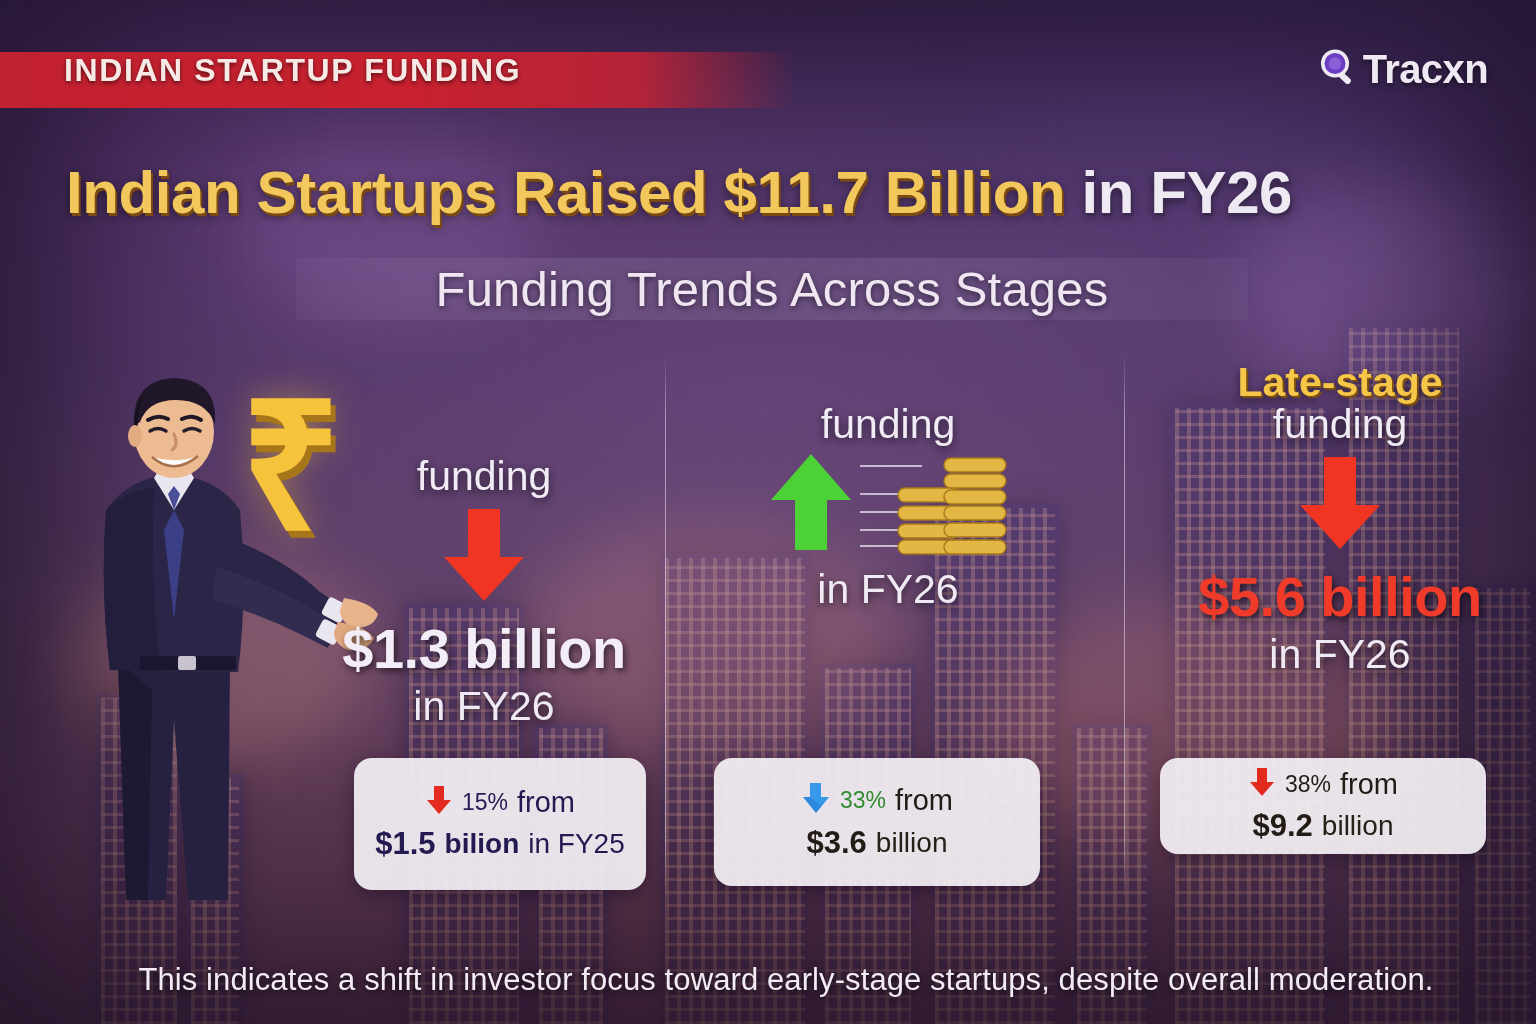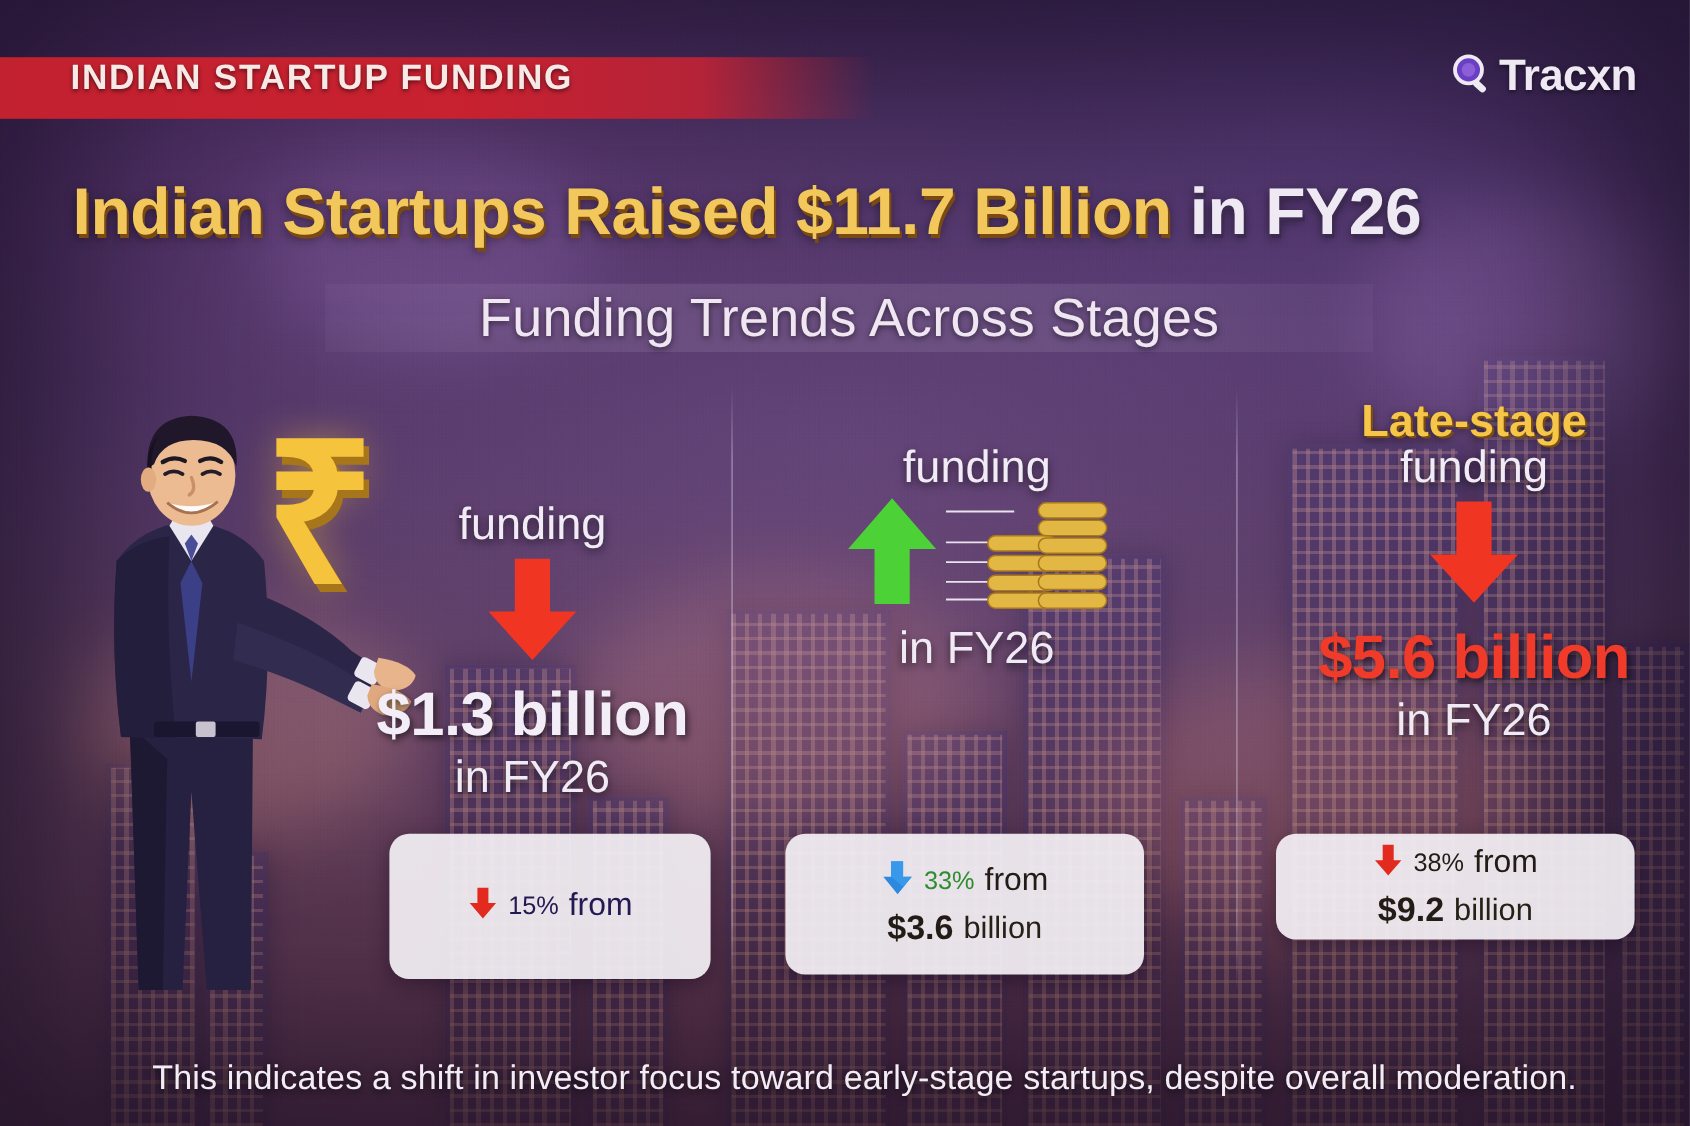--- a/index.html
+++ b/index.html
@@ -347,20 +347,25 @@
 <div class="card" id="card-seed">
   <div class="card-line">
     <span>
       <svg width="28" height="32" viewBox="0 0 28 32">
         <path d="M9 2 H19 V16 H26 L14 30 L2 16 H9 Z" fill="#e22b1e"></path>
       </svg>
     </span>
     <span class="card-pct navy">15%</span>
     <span class="card-from navy">from</span>
   </div>
+  <div class="card-line">
+    <span class="card-amt navy">$1.5</span>
+    <span class="card-tail navy" style="font-weight:bold;">bilion</span>
+    <span class="card-tail navy">in FY25</span>
+  </div>
 </div>
 
 <div class="card" id="card-early">
   <div class="card-line">
     <span>
       <svg width="30" height="34" viewBox="0 0 30 34">
         <path d="M9 2 H20 V16 H28 L15 32 L2 16 H9 Z" fill="#2b8ae0"></path>
         <path d="M9 2 H20 V16 H28 L20 25 L9 16 Z" fill="#3f9ff0" opacity=".7"></path>
       </svg>
     </span>

